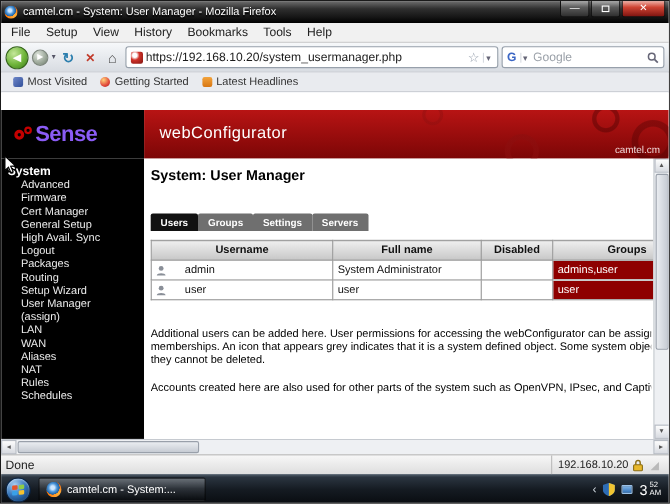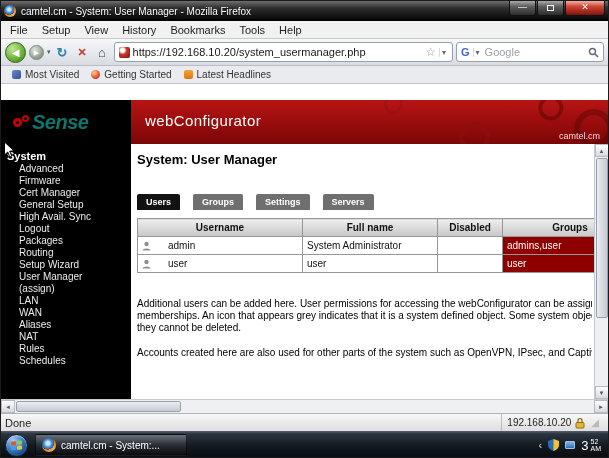--- a/index.html
+++ b/index.html
@@ -45,41 +45,41 @@
   .bm-ico.gs { border-radius:50%; background:radial-gradient(circle at 35% 30%, #ffd27a, #e2493b 60%, #9e1f1f); }
   .bm-ico.lh { background:linear-gradient(#f3a33c,#d87713); }
 
   
   .viewport { height:315px; background:#fff; position:relative; overflow:hidden; }
   .page-top-gap { height:16px; background:#fff; }
   .pf-header { height:44px; display:flex; }
   .pf-logo { width:130px; background:#000; display:flex; align-items:center; padding-left:12px; gap:2px; }
   .gear { width:9px; height:9px; border:3px solid #c40000; border-radius:50%; display:inline-block; }
   .gear.g2 { width:7px; height:7px; border-width:2px; margin-top:-8px; margin-left:-2px; }
-  .pf-brand { color:#0f766e; font-size:20px; font-weight:bold; font-style:italic; letter-spacing:-0.5px; margin-left:1px; }
+  .pf-brand { color:#8b5cf6; font-size:20px; font-weight:bold; letter-spacing:-0.5px; margin-left:1px; }
   .pf-banner { flex:1; position:relative;
     background:
       radial-gradient(circle at 88% 18%, transparent 8px, rgba(70,0,0,.40) 9px 12px, transparent 13px),
       radial-gradient(circle at 72% 85%, transparent 10px, rgba(140,15,15,.55) 11px 15px, transparent 16px),
       radial-gradient(circle at 97% 65%, transparent 13px, rgba(70,0,0,.35) 14px 19px, transparent 20px),
       radial-gradient(circle at 55% 10%, transparent 6px, rgba(140,15,15,.4) 7px 9px, transparent 10px),
       linear-gradient(#b81414, #7c0606);
   }
   .app-title { position:absolute; left:14px; top:12px; color:#fff; font-size:15px; letter-spacing:.4px; }
   .hostname { position:absolute; right:8px; bottom:3px; color:#f2d9d9; font-size:9px; }
 
   .content-row { display:flex; height:255px; }
   .sidebar { width:130px; background:#000; padding-top:5px; overflow:hidden; flex:0 0 auto; }
   .sb-head { color:#fff; font-size:11px; font-weight:bold; padding:1px 0 1px 6px; line-height:12px; }
   .sb-head + .sb-head, .sb-item + .sb-head { margin-top:2px; }
   .sb-item { color:#ececec; font-size:10px; line-height:12px; padding-left:18px; white-space:nowrap; }
 
   .main { flex:1; background:#fff; overflow:hidden; padding:8px 0 0 6px; }
   .page-title { font-size:13px; font-weight:bold; color:#000; margin-bottom:27px; }
-  .tabs { display:flex; gap:13px; margin-bottom:8px; }
+  .tabs { display:flex; gap:0; margin-bottom:8px; }
   .tab { background:#6f6f6f; color:#fff; font-size:9px; font-weight:bold; padding:3px 9px; border-radius:2px 2px 0 0; }
   .tab.active { background:#121212; }
   table.users { border-collapse:collapse; table-layout:fixed; width:500px; font-size:10px; }
   table.users th { background:linear-gradient(#eeeeee,#c7c7c7); border:1px solid #979797; font-weight:bold; color:#111; padding:3px 2px; text-align:center; }
   table.users td { border:1px solid #979797; background:#fff; color:#111; padding:3px 4px; overflow:hidden; white-space:nowrap; }
   table.users td.c-groups { background:#8e0000; color:#fff; }
   .ucell { display:flex; align-items:center; gap:17px; }
   .notes { margin-top:25px; font-size:10px; color:#000; line-height:12px; padding-right:2px; }
   .note-line { white-space:nowrap; overflow:hidden; }
   .note2 { margin-top:13px; white-space:nowrap; overflow:hidden; }

